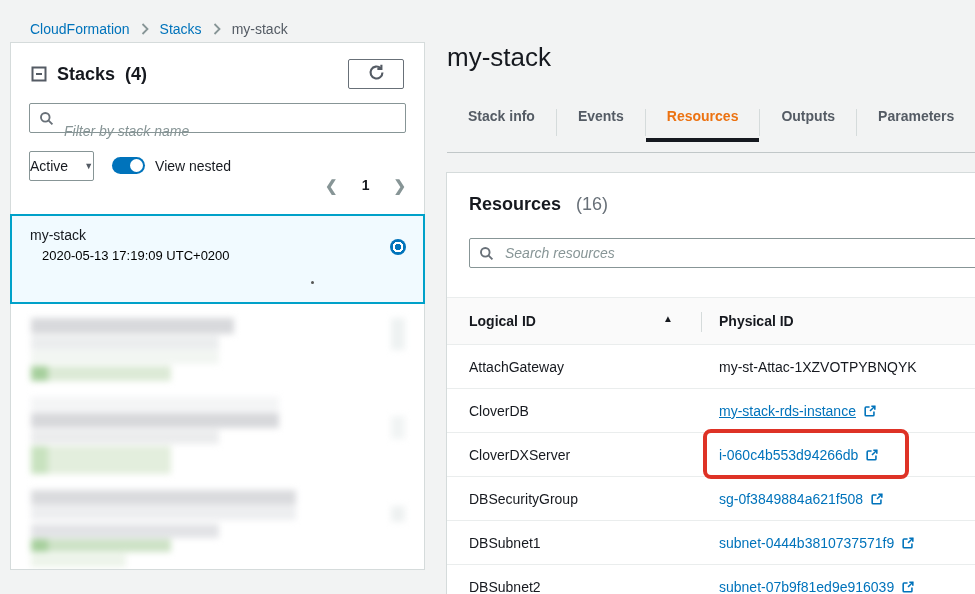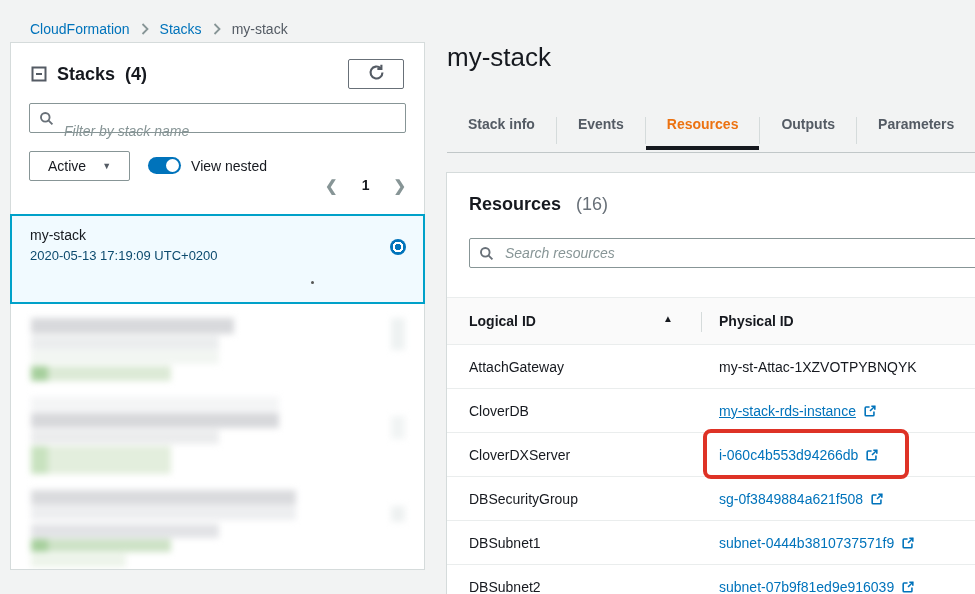--- a/index.html
+++ b/index.html
@@ -26,53 +26,53 @@
   .refresh-btn { width:56px; height:30px; background:#fff; border:1px solid #687078; border-radius:2px;
                  display:flex; align-items:center; justify-content:center; cursor:pointer; }
 
   .filter-box { margin:14px 18px 0 18px; height:30px; border:1px solid #879596; border-radius:2px;
                 background:#fff; display:flex; align-items:center; gap:8px; padding:0 9px; }
   .filter-box input { flex:1; border:none; outline:none; font-size:14px; font-family:inherit; background:transparent; color:#16191f;margin-top:26px; }
   .filter-box input::placeholder { color:#879596; font-style:italic; }
 
   .controls-row { margin:18px 18px 0 18px; display:flex; align-items:flex-start; }
   .active-dd { height:30px; border:1px solid #879596; border-radius:2px; background:#fff;
-               display:flex; align-items:center; gap:16px; padding:0 18px; font-size:14px; cursor:pointer; }
+               display:flex; align-items:center; gap:16px; padding:0 0; font-size:14px; cursor:pointer; }
   .dd-caret { font-size:9px; color:#545b64; }
   .toggle-wrap { display:flex; align-items:center; gap:10px; margin-left:18px; padding-top:6px; }
   .toggle { position:relative; width:33px; height:17px; border-radius:9px; background:#0073bb; cursor:pointer; }
   .toggle .knob { position:absolute; top:2px; right:2px; width:13px; height:13px; border-radius:50%; background:#fff; }
   .toggle-label { font-size:14px; }
   .pager { margin-left:auto; margin-top:26px; display:flex; align-items:center; gap:24px; }
   .pg-chevron { color:#879596; font-size:15px; font-weight:bold; cursor:pointer; line-height:1; }
   .pg-num { font-size:14px; font-weight:bold; }
 
   
   .stack-card { position:absolute; left:-1px; top:171px; width:415px; height:90px;
                 background:#f1faff; border:2px solid #00a1c9; padding:11px 18px; cursor:pointer; }
   .stack-name { font-size:14px; }
-  .stack-ts { margin-top:5px; font-size:13px; color:#0c4a6e; }
+  .stack-ts { margin-top:5px; font-size:13px; color:#000000;margin-left:12px; }
   .stack-status { margin-top:6px; display:flex; align-items:center; gap:6px;
                   color:#1d8102; font-size:12px; font-weight:bold; letter-spacing:.2px; }
   .radio-selected { position:absolute; right:17px; top:23px; width:16px; height:16px; border-radius:50%;
     background:radial-gradient(circle, #0073bb 0 3.2px, #ffffff 3.2px 5.4px, #0073bb 5.4px 8px); }
   .stray-dot { position:absolute; left:299px; top:65px; width:3px; height:3px; border-radius:50%; background:#555; }
 
   
   .blur-list { position:absolute; left:0; top:261px; right:0; bottom:0; overflow:hidden; }
   .blur-group { position:absolute; left:0; right:0; filter:blur(3px); cursor:pointer; }
   .blur-group .bar { position:absolute; border-radius:1px; }
   .g1 { top:12px; height:80px; }
   .g2 { top:92px; height:90px; }
   .g3 { top:184px; height:82px; }
 
   
   .main-title { position:absolute; left:447px; top:42px; font-size:26px; font-weight:400; color:#16191f; }
 
-  .tabs { position:absolute; left:447px; top:112px; display:flex; align-items:flex-end; }
+  .tabs { position:absolute; left:447px; top:104px; display:flex; align-items:flex-end; }
   .tab { padding:4px 21px 18px 21px; font-size:14px; font-weight:bold; color:#545b64; cursor:pointer; position:relative; white-space:nowrap; }
   .tab.active { color:#ec7211; }
   .tab.active::after { content:""; position:absolute; left:0; right:0; bottom:0; height:4px; background:#16191f; }
   .tab-divider { width:1px; height:27px; background:#d5dbdb; margin-bottom:6px; }
   .tabs-rule { position:absolute; left:447px; right:0; top:152px; height:1px; background:#c1c7c8; }
 
   .resources-card { position:absolute; left:446px; top:172px; width:560px; height:440px;
                     background:#fff; border:1px solid #d5dbdb; }
   .res-header { padding:21px 0 0 22px; font-size:18px; }
   .res-title { font-weight:bold; }

